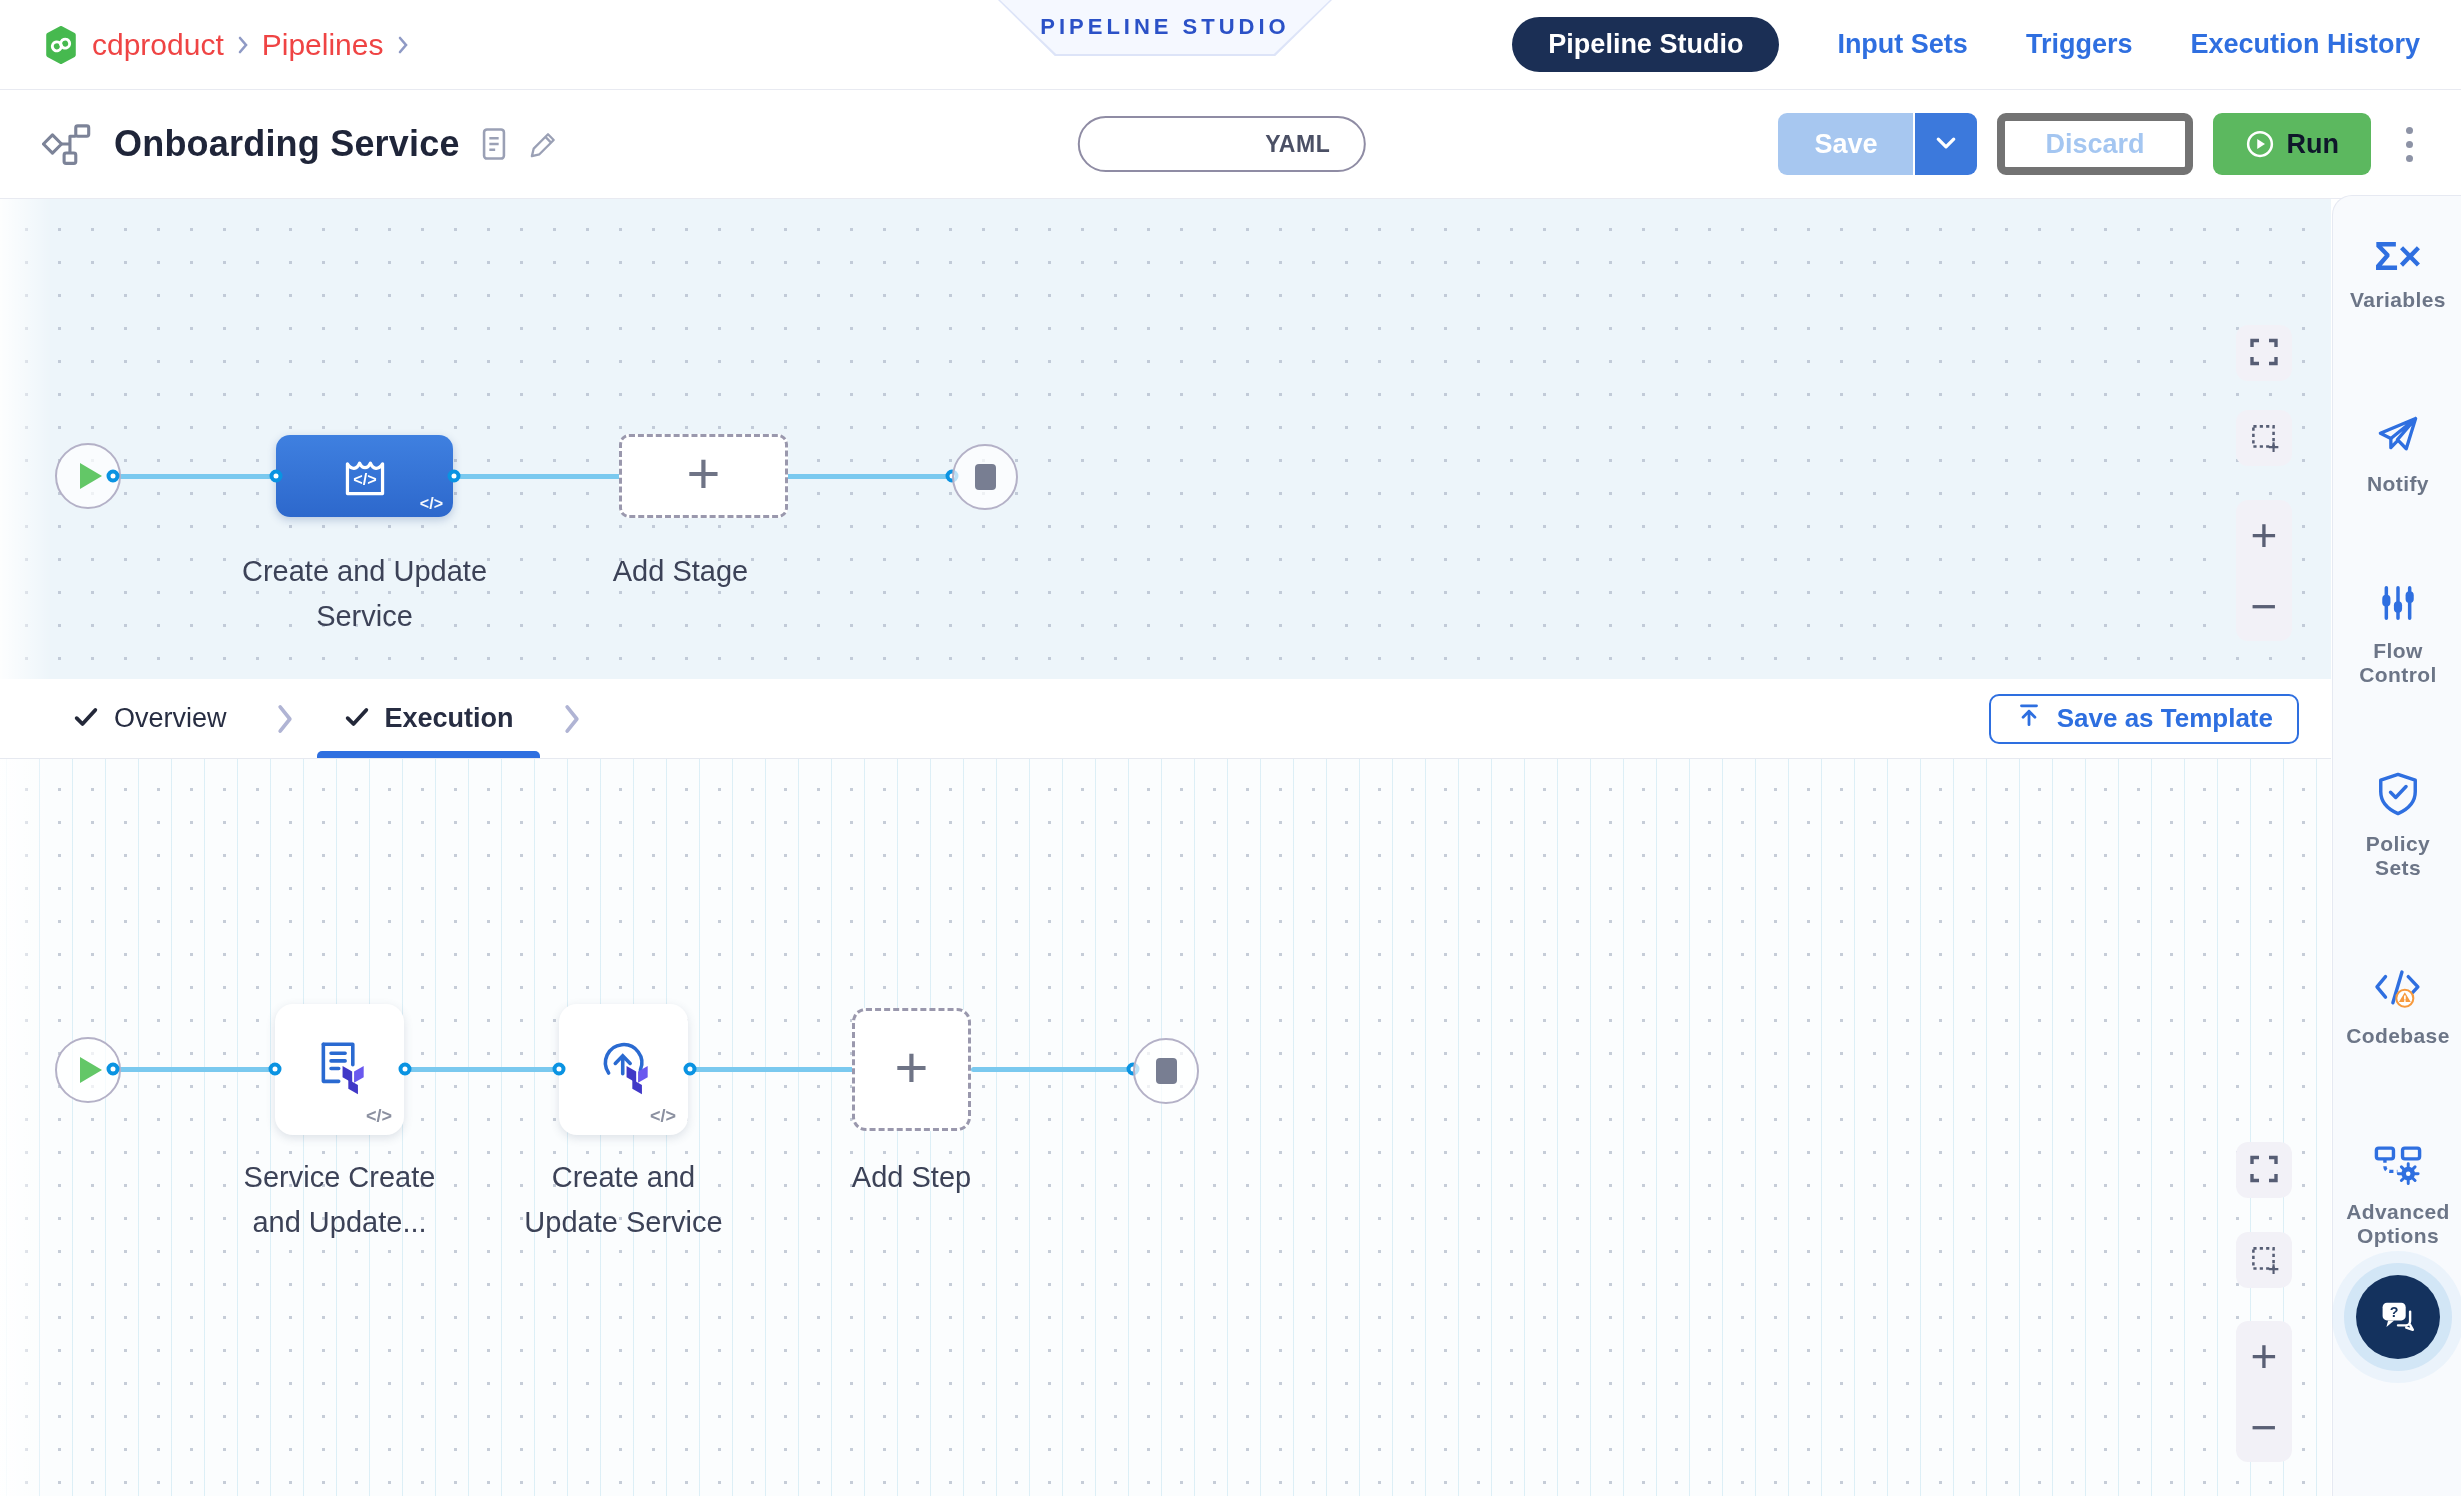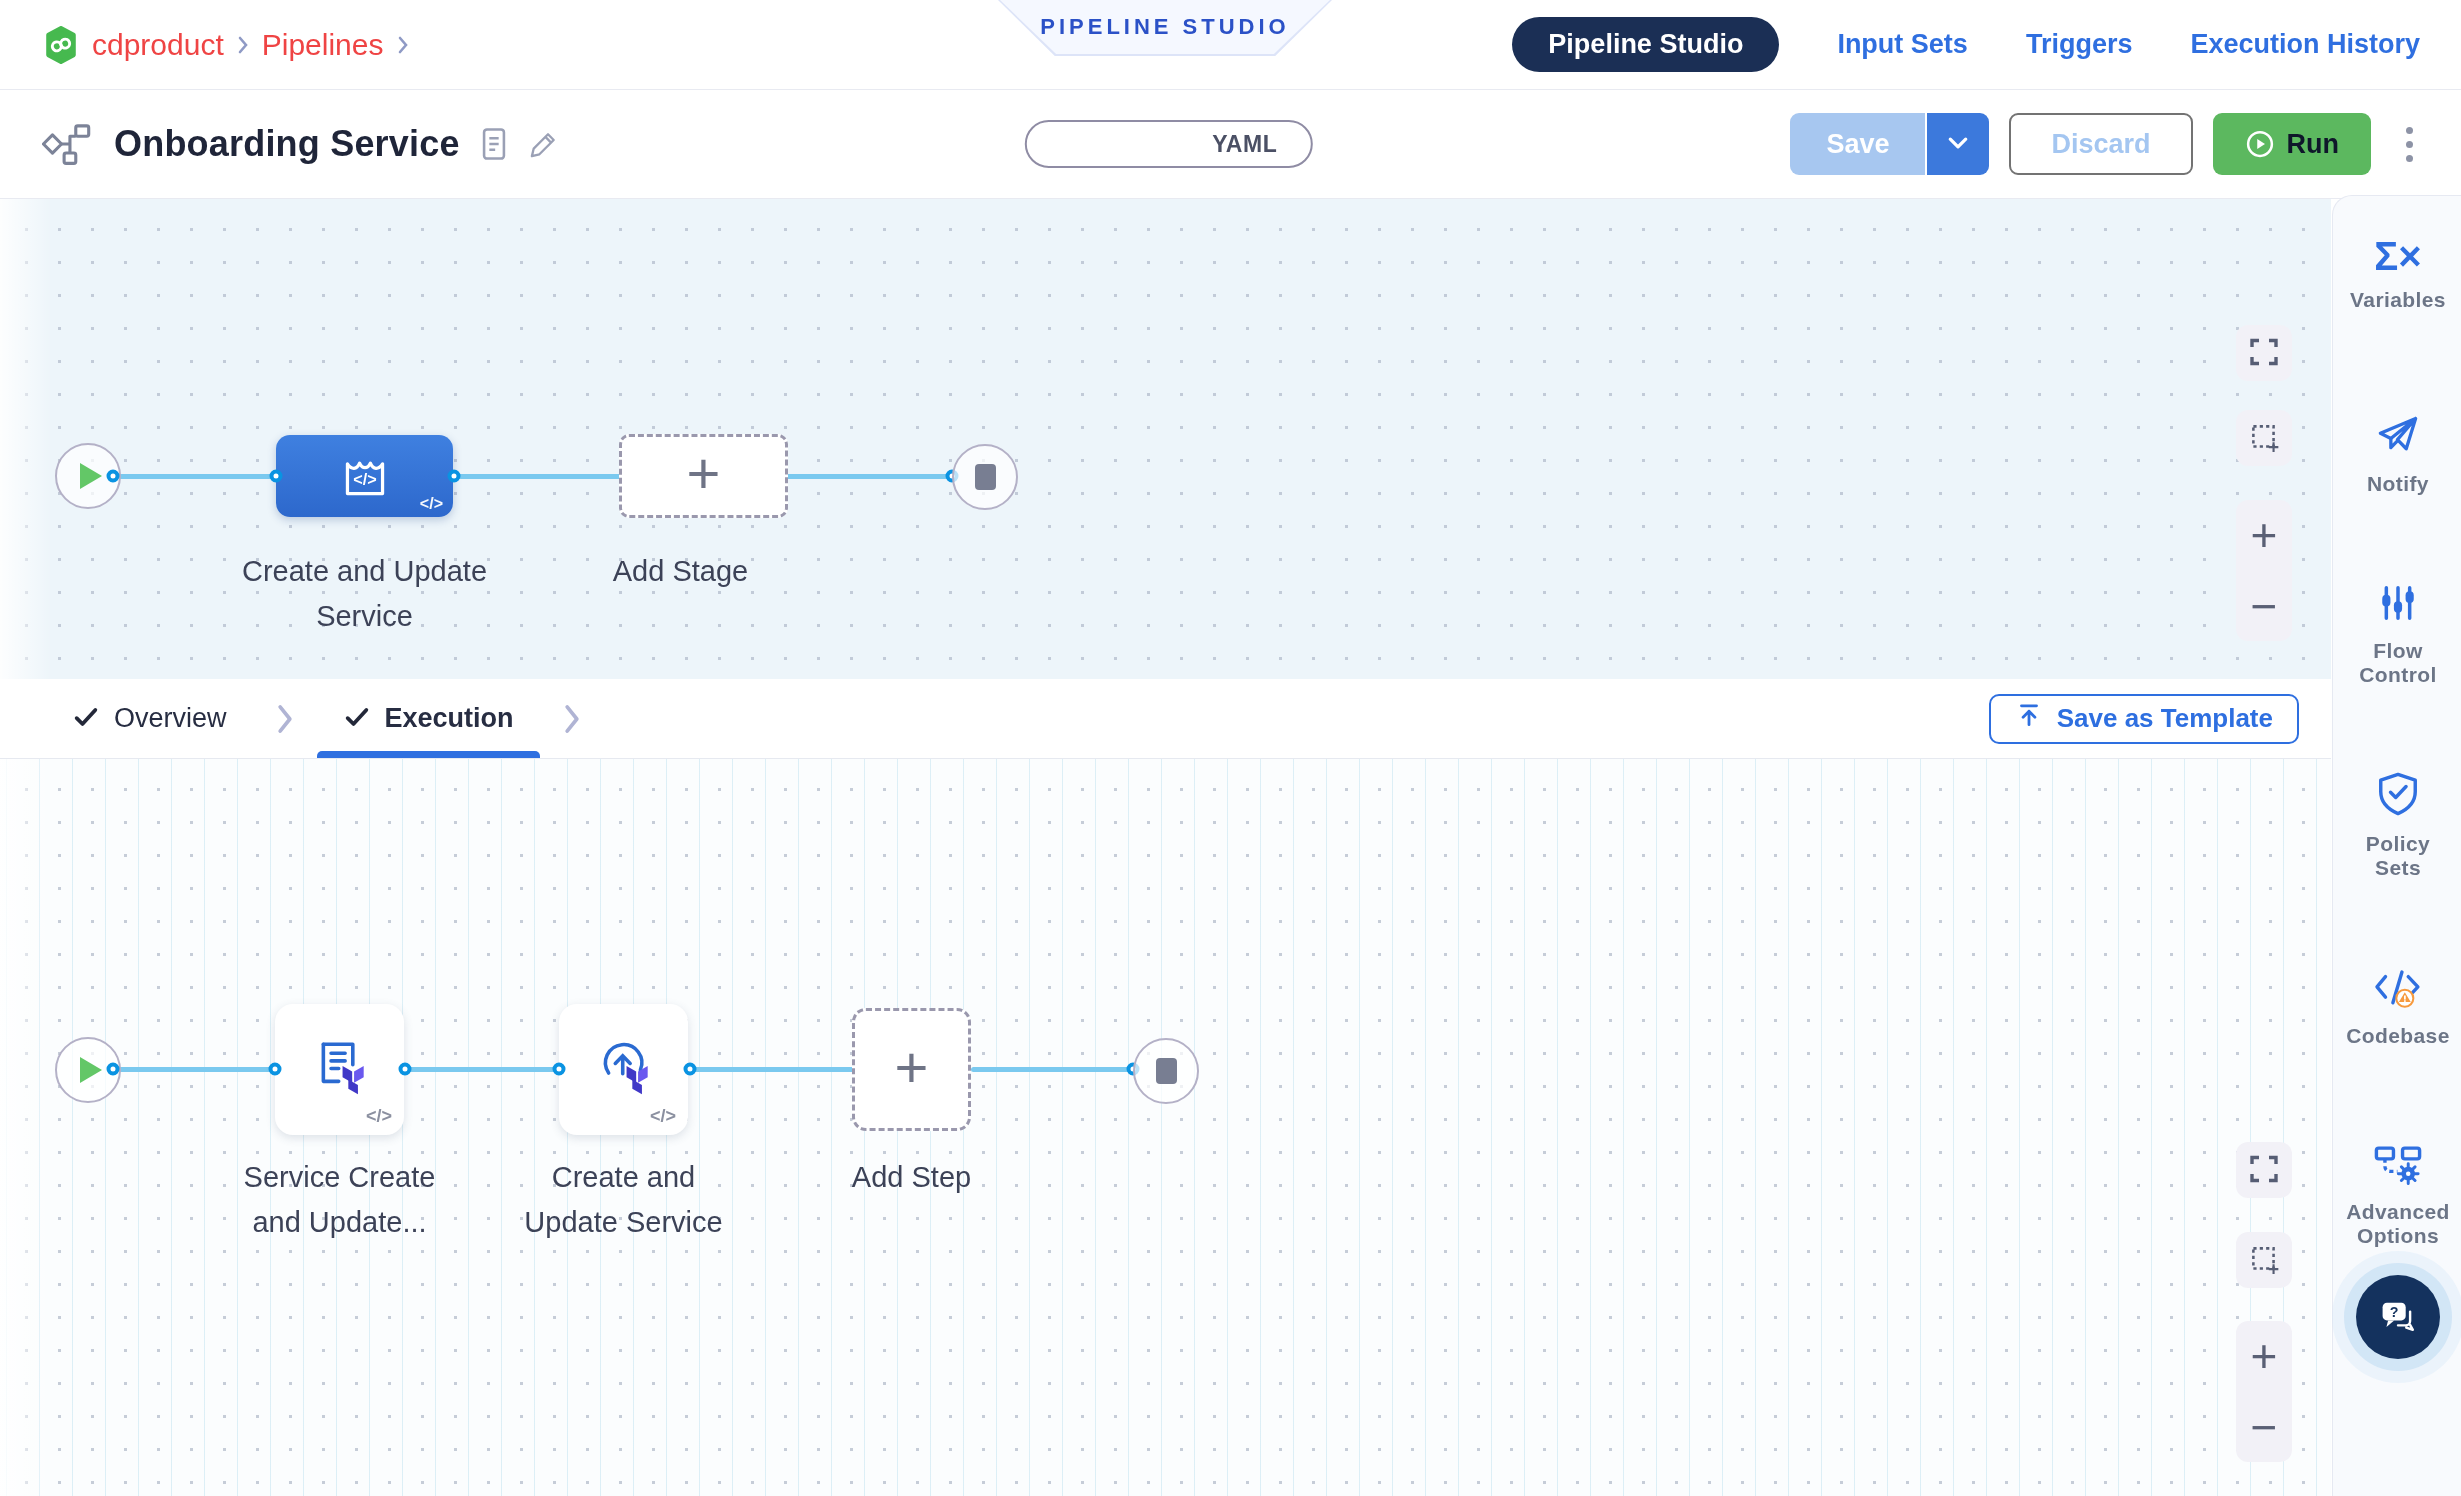--- a/index.html
+++ b/index.html
@@ -17,29 +17,29 @@
   .studio-badge-text { color:#2b51c7; font-size:22px; font-weight:800; letter-spacing:4px; }
   .topnav { display:flex; align-items:center; gap:58px; }
   .topnav-pill { background:#1b2f55; color:#fff; font-size:27px; font-weight:700; border-radius:994px; padding:12px 36px; border:none; cursor:pointer; }
   .topnav-link { color:#2f6fe0; font-size:27px; font-weight:600; background:none; border:none; cursor:pointer; font-family:"Liberation Sans", sans-serif; }
 
   
   .toolbar { position:relative; height:109px; background:#fff; border-bottom:1px solid #e8eaf1; display:flex; align-items:center; padding:0 42px; z-index:4; }
   .title-group { display:flex; align-items:center; gap:20px; }
   .page-title { font-size:36px; font-weight:700; color:#1f2539; letter-spacing:0.2px; }
   .title-icon, .doc-icon, .pencil-icon { display:flex; align-items:center; }
-  .view-toggle { position:absolute; left:1169px; top:50%; transform:translate(-50%,-50%); display:flex; align-items:center; border:2px solid #8f8ca4; border-radius:994px; background:#fff; height:48px; overflow:hidden; }
+  .view-toggle { position:absolute; left:1222px; top:50%; transform:translate(-50%,-50%); display:flex; align-items:center; border:2px solid #8f8ca4; border-radius:994px; background:#fff; height:56px; overflow:hidden; }
   .view-toggle .seg { font-size:23px; font-weight:800; letter-spacing:0.5px; padding:0 34px; height:48px; display:flex; align-items:center; cursor:pointer; border:none; background:transparent; font-family:"Liberation Sans", sans-serif; }
   .seg--active { background:#484e60; color:#fff; border-radius:994px; margin:-2px; height:52px; padding:0 38px; }
   .seg--idle { color:#4b5065; }
   .action-group { position:absolute; right:35px; top:50%; transform:translateY(-50%); display:flex; align-items:center; gap:20px;justify-content:space-between; }
   .save-split { display:flex; height:62px; border-radius:9px; overflow:hidden; cursor:pointer; }
   .save-main { background:#a7c7f0; color:#fff; font-size:27px; font-weight:700; display:flex; align-items:center; padding:0 36px; border:none; font-family:"Liberation Sans", sans-serif; }
   .save-caret { background:#3c79dc; width:64px; display:flex; align-items:center; justify-content:center; border:none; border-left:2px solid #fff; cursor:pointer; }
-  .btn-discard { height:62px; background:#fff; border:2px solid #737373; color:#a4c6f1; font-size:27px; font-weight:700; border-radius:9px; padding:0 40px; cursor:pointer; font-family:"Liberation Sans", sans-serif; }
+  .btn-discard { height:62px; background:#fff; border:8px solid #737373; color:#a4c6f1; font-size:27px; font-weight:700; border-radius:9px; padding:0 40px; cursor:pointer; font-family:"Liberation Sans", sans-serif; }
   .btn-run { height:62px; background:#5cb85f; border:none; color:#0f172a; font-size:27px; font-weight:700; border-radius:9px; padding:0 32px; display:flex; align-items:center; gap:12px; cursor:pointer; font-family:"Liberation Sans", sans-serif; }
   .kebab { width:36px; height:62px; display:flex; flex-direction:column; align-items:center; justify-content:center; gap:7px; background:none; border:none; cursor:pointer; }
   .kebab i { width:7px; height:7px; border-radius:50%; background:#8d93a6; display:block; }
 
   
   .content { position:relative; width:2331px; }
   .canvas { position:relative; width:2331px; overflow:hidden; }
   .canvas--stage { height:480px; background-color:#edf5fa;
     background-image:radial-gradient(circle,#c2cbd8 1.8px,transparent 1.9px);
     background-size:33px 33px; background-position:10px 14px; }

